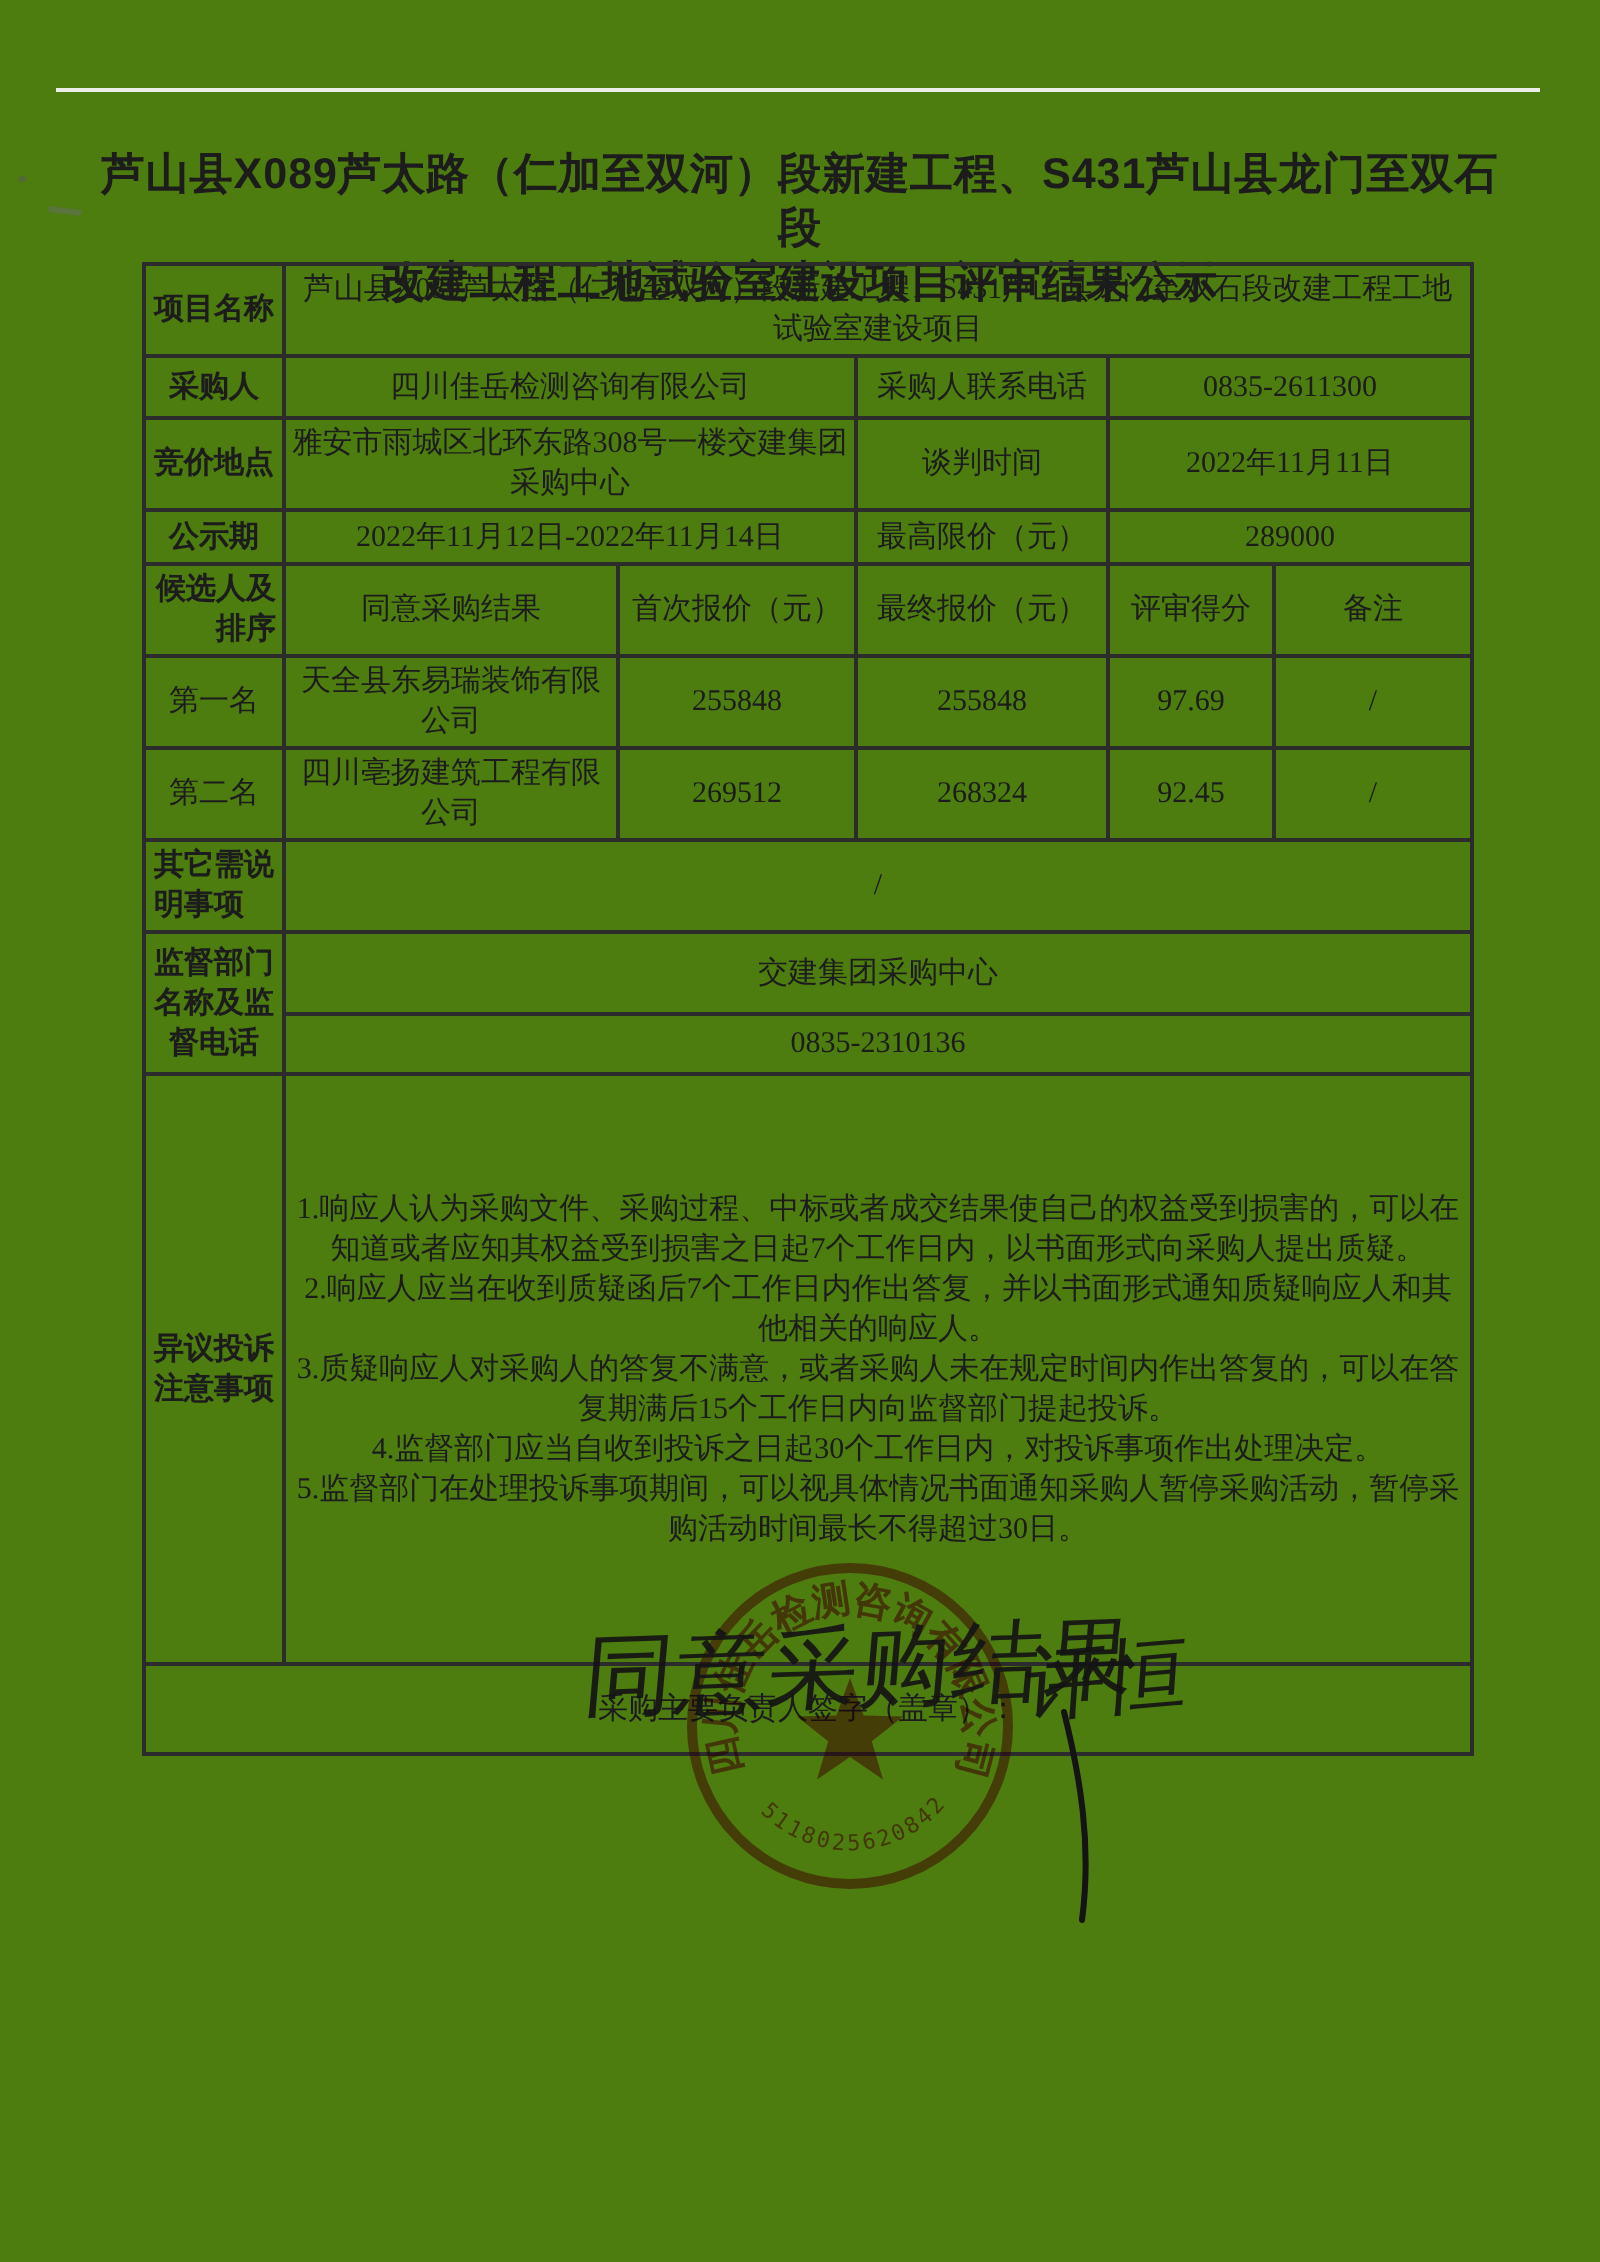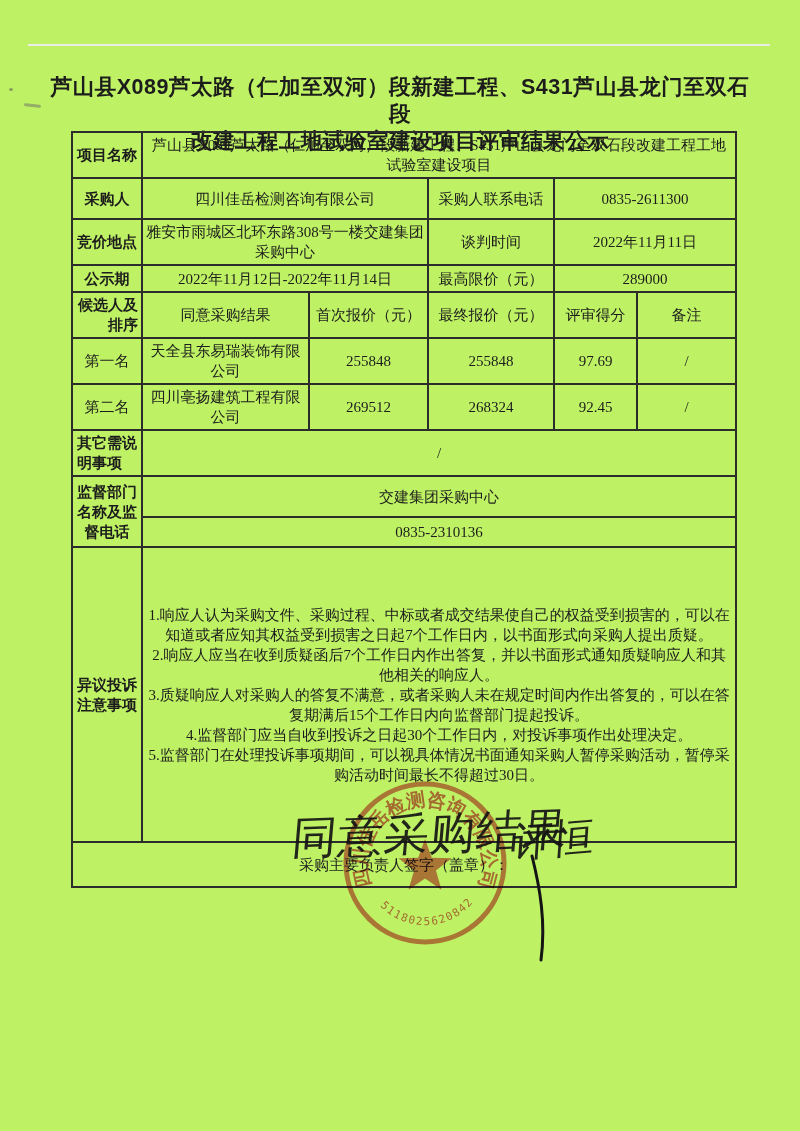--- a/index.html
+++ b/index.html
@@ -1,16 +1,16 @@
 <!DOCTYPE html>
 <html><head>
 <meta charset="utf-8">
 <style>
   html,body{margin:0;padding:0;}
-  .page{position:relative;width:800px;height:1131px;background:#bef264;overflow:hidden;
+  .page{position:relative;width:800px;height:1131px;background:#4d7c0f;overflow:hidden;
         font-family:"Liberation Serif","DejaVu Serif",serif;color:#1c1c1c;}
   .scan-line{position:absolute;top:44px;left:28px;width:742px;height:2px;background:#ebebe8;}
   .smudge1{position:absolute;left:9px;top:88px;width:4px;height:3px;background:#5a5a5a;opacity:.55;border-radius:50%;}
   .smudge2{position:absolute;left:24px;top:104px;width:17px;height:3px;background:#6a6a6a;opacity:.5;transform:rotate(7deg);border-radius:2px;}
   .title{position:absolute;top:74px;left:40px;width:720px;text-align:center;
          font-family:"Liberation Sans","DejaVu Sans",sans-serif;
          font-weight:bold;font-size:21.5px;line-height:27px;letter-spacing:.5px;}
   table.doc{position:absolute;left:71px;top:131px;border-collapse:collapse;table-layout:fixed;width:664px;}
   table.doc td{border:2px solid #2c2c2c;text-align:center;vertical-align:middle;
                font-size:15px;line-height:20px;padding:2px 3px;overflow:hidden;}
@@ -45,21 +45,21 @@
         <col style="width:119px">
       <col style="width:126px">
         <col style="width:83px">
         <col style="width:99px">
     </colgroup>
     <tbody>
         <tr style="height:46px">
       <td class="lbl">项目名称</td>
       <td colspan="5">芦山县X089芦太路（仁加至双河）段新建工程、S431芦山县龙门至双石段改建工程工地试验室建设项目</td>
     </tr>
-    <tr style="height:41px">
+    <tr style="height:31px">
       <td class="lbl">采购人</td>
       <td colspan="2">四川佳岳检测咨询有限公司</td>
       <td>采购人联系电话</td>
       <td colspan="2">0835-2611300</td>
     </tr>
     <tr style="height:44px">
       <td class="lbl">竞价地点</td>
       <td colspan="2">雅安市雨城区北环东路308号一楼交建集团采购中心</td>
       <td>谈判时间</td>
       <td colspan="2">2022年11月11日</td>

